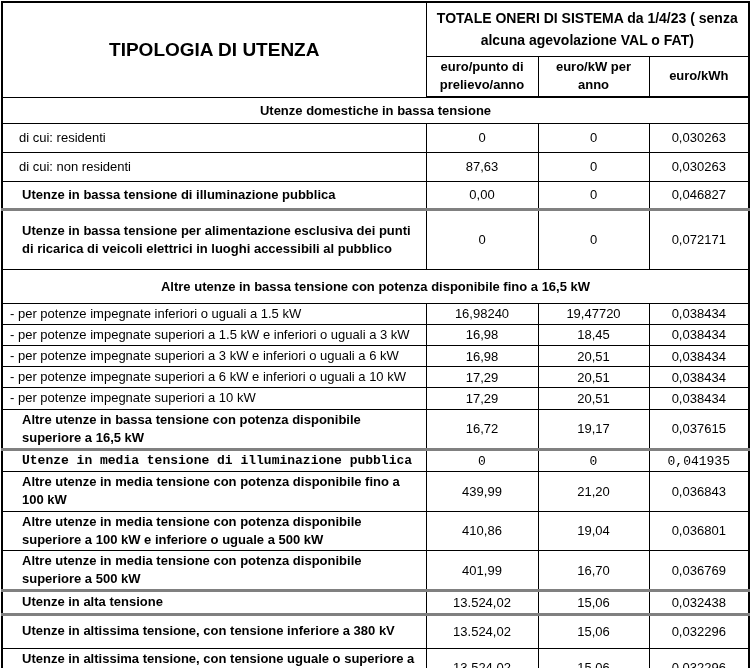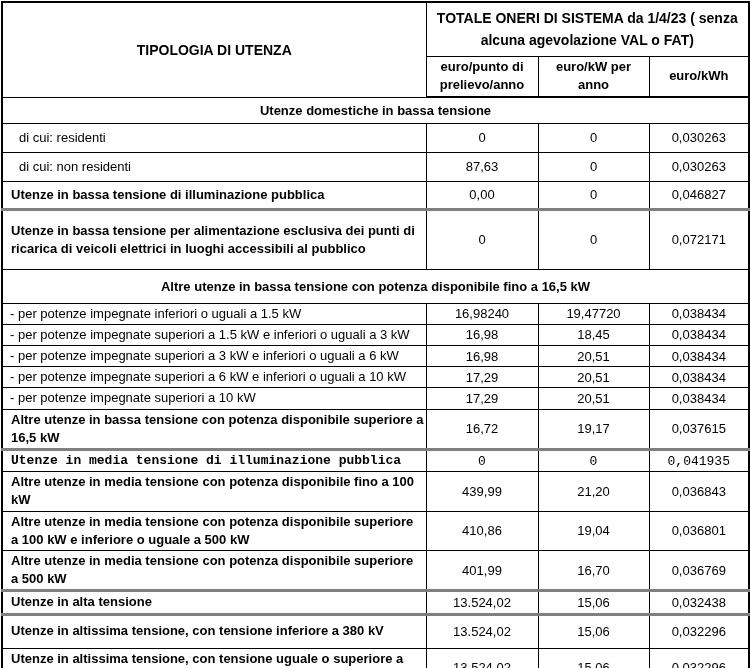--- a/index.html
+++ b/index.html
@@ -33,42 +33,42 @@
     font-size: 13px;
     color: #000;
     vertical-align: middle;
     padding: 1px 2px;
     overflow: hidden;
     background: #fff;
   }
   th.tipologia-cell {
     font-weight: 700;
     text-align: center;
-    font-size: 14px;
+    font-size: 19px;
   }
   th.title-cell {
     font-weight: 700;
     text-align: center;
     font-size: 14px;
     line-height: 1.6;
     padding: 2px 6px;
   }
   tr.units-row th {
     font-weight: 700;
     text-align: center;
     line-height: 1.45;
     border-bottom: 2px solid #000;
   }
   td.section-cell {
     text-align: center;
     font-weight: 700;
   }
   td.label-cell {
     text-align: left;
-    padding-left: 8px;
+    padding-left: 19px;
     line-height: 1.4;
   }
   td.label-cell.bold { font-weight: 700; }
   td.label-cell.indent2 { padding-left: 16px; }
   td.label-cell.indent1 { padding-left: 7px; white-space: nowrap; }
   td.value-cell { text-align: center; }
   tr.sep > td { border-top: 3px solid #808080; }
 </style>
 </head>
 <body>

